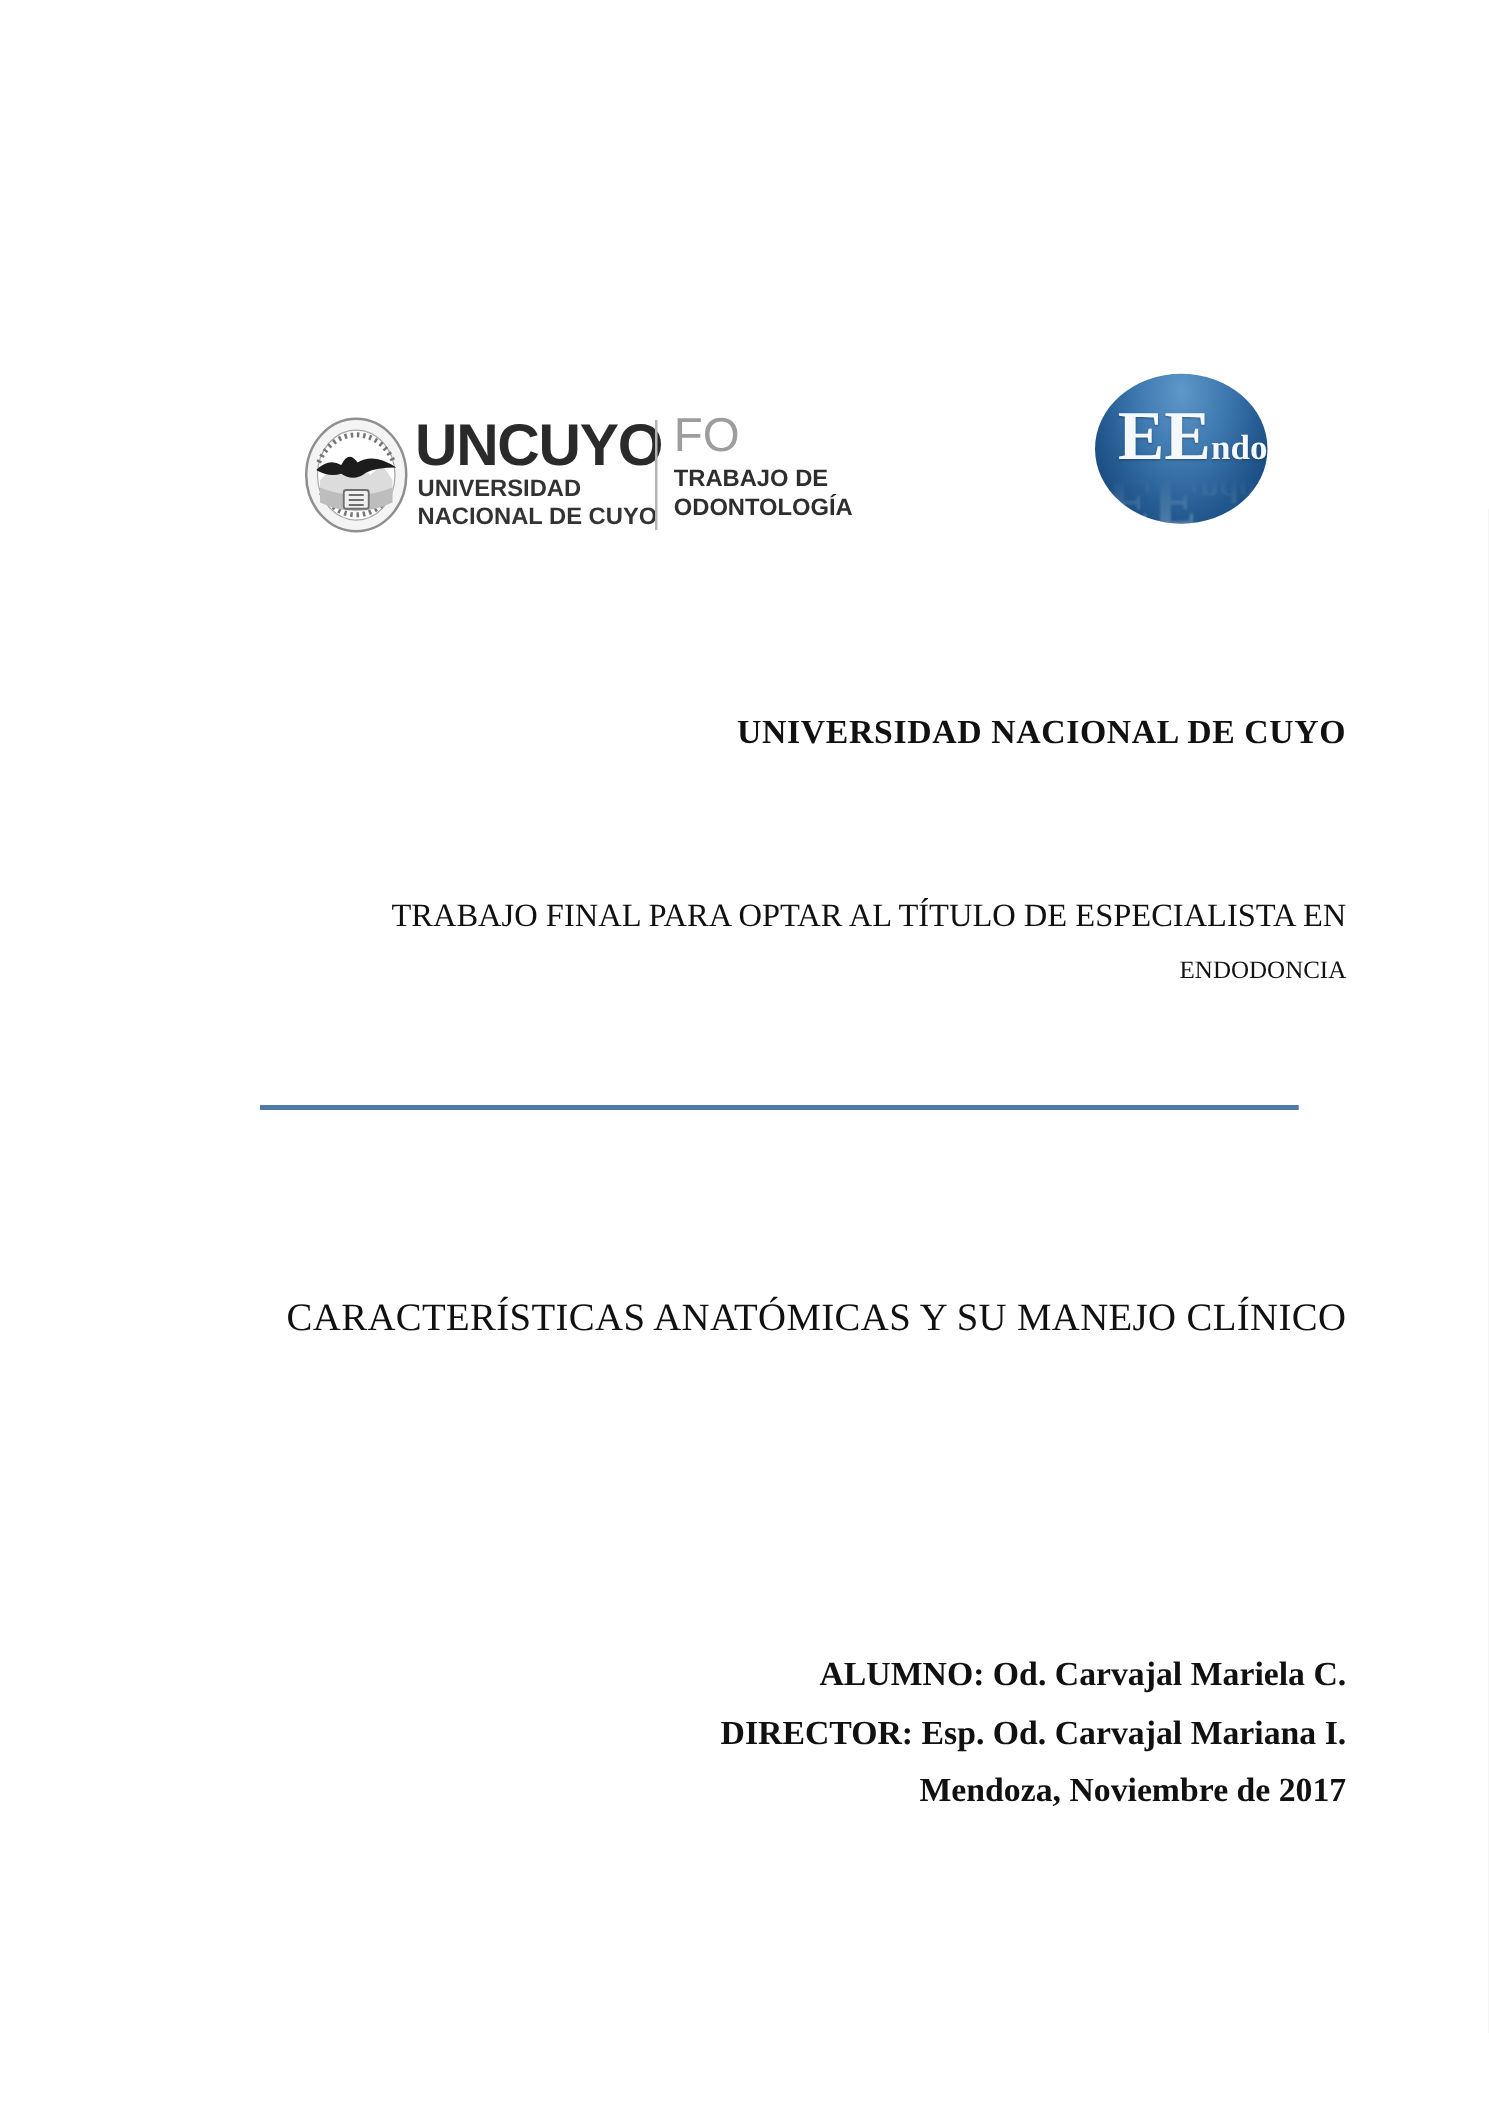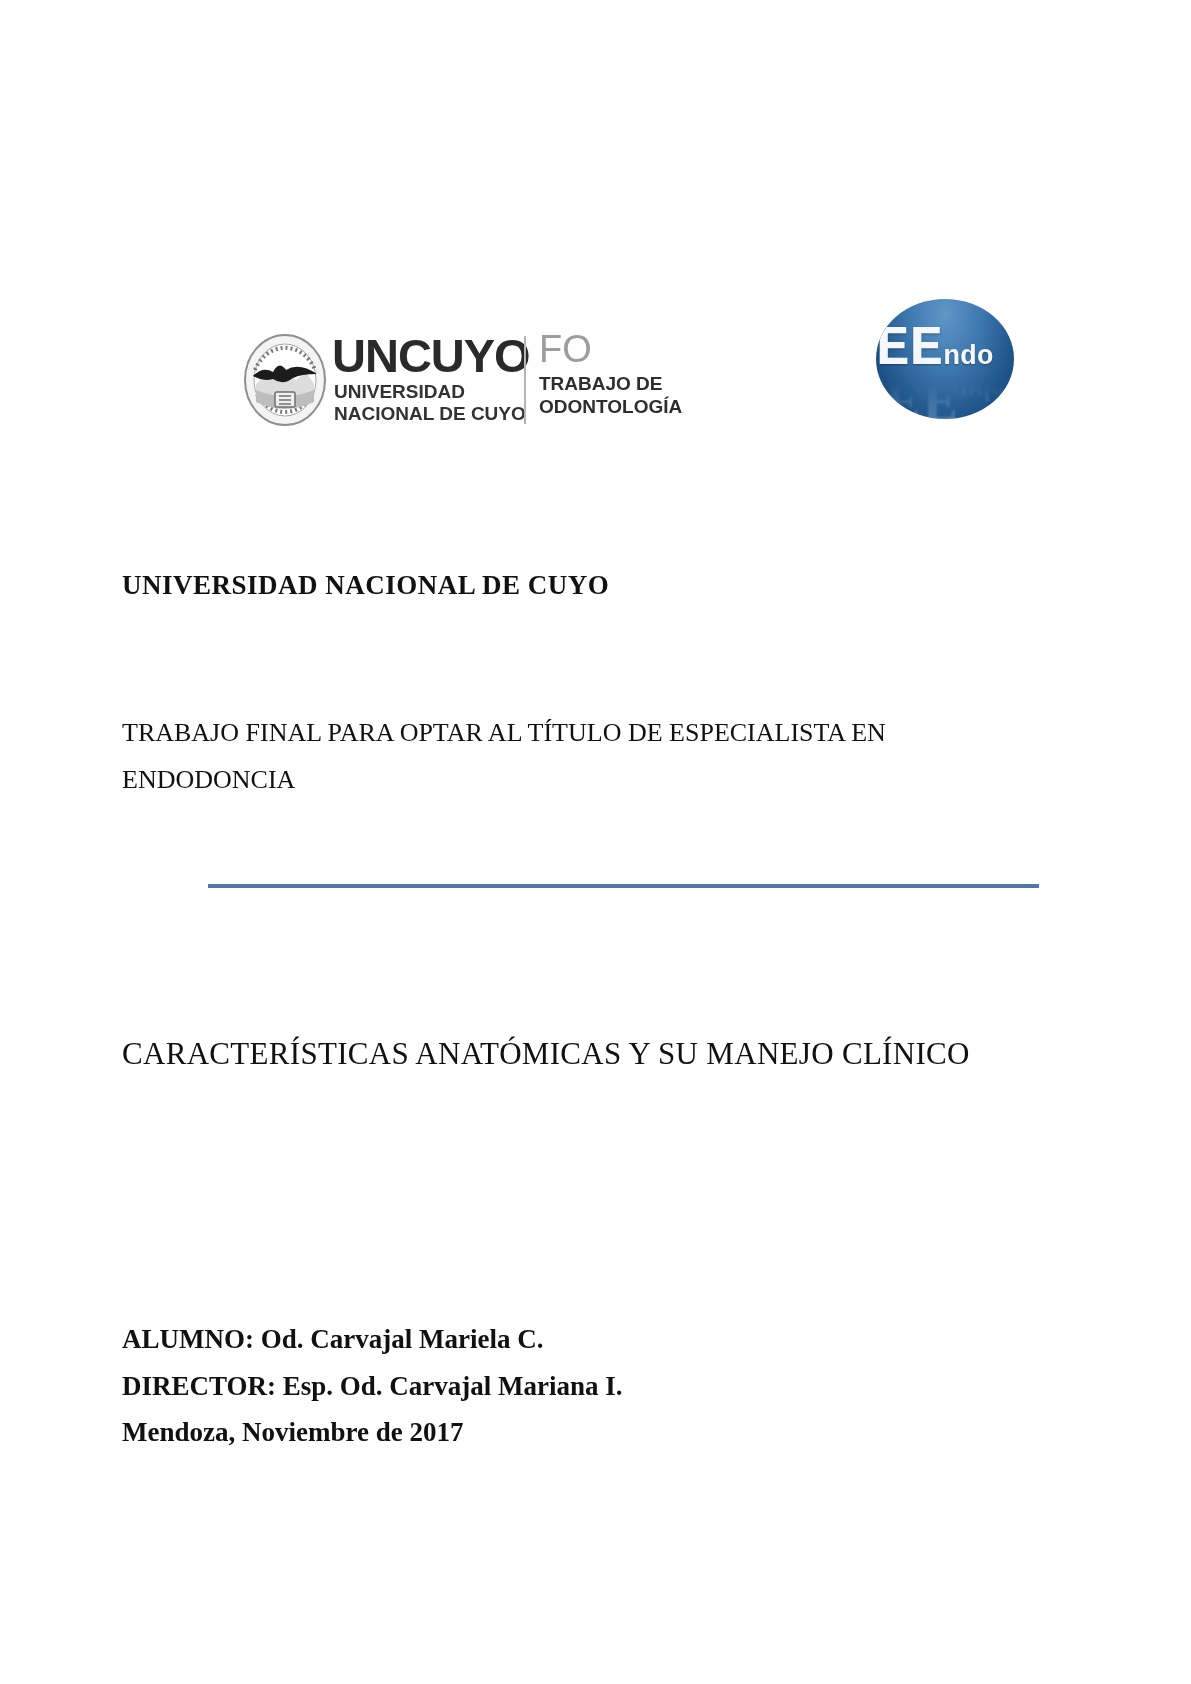--- a/index.html
+++ b/index.html
@@ -50,44 +50,44 @@
 
   
   .eendo {
     position: absolute; left: 876px; top: 299px;
     width: 138px; height: 120px; border-radius: 50%;
     background: radial-gradient(ellipse at 50% 12%, #5e97c8 0%, #3c77ae 38%, #22598f 68%, #123e6e 100%);
     overflow: hidden;
   }
   .eendo-text {
     position: absolute; left: 0; right: 0; top: 22px;
-    text-align: left; color: #f4f7fb;
-    font-family: Liberation Mono, monospace; font-weight: 700;
+    text-align: right; color: #f4f7fb;
+    font-family: Liberation Serif, serif; font-weight: 700;
     font-size: 56px; line-height: 56px; white-space: nowrap;
     text-shadow: 0 1px 2px rgba(0,0,0,.35);
   }
   .eendo-text .small { font-size: 28px; font-weight: 600; }
   .eendo-reflection {
     position: absolute; left: 0; right: 0; top: 64px;
     text-align: center; color: #dfe9f4;
     font-family: "Liberation Serif", serif; font-weight: 700;
     font-size: 56px; line-height: 56px; white-space: nowrap;
     transform: scaleY(-1); opacity: .28; filter: blur(1px);
     -webkit-mask-image: linear-gradient(to top, transparent 30%, #000 90%);
     mask-image: linear-gradient(to top, transparent 30%, #000 90%);
   }
   .eendo-reflection .small { font-size: 28px; font-weight: 600; }
 
   
-  .content { position: absolute; left: 122px; width: 940px; text-align: left; }
+  .content { position: absolute; left: 137px; width: 940px; text-align: right; }
 
   .h-univ   { top: 570px; font-size: 27px; font-weight: 700; letter-spacing: .5px; }
   .h-fac    { top: 612px; font-size: 27px; font-weight: 700; letter-spacing: .5px; }
   .work1    { top: 718px; font-size: 26px; font-weight: 400; }
-  .work2    { top: 765px; font-size: 26px; font-weight: 400; }
+  .work2    { top: 765px; font-size: 20px; font-weight: 400; }
   .title1   { top: 988px;  font-size: 31px; font-weight: 400; letter-spacing: .3px; }
   .title2   { top: 1036px; font-size: 31px; font-weight: 400; letter-spacing: .3px; }
   .f-alumno { top: 1324px; font-size: 27px; font-weight: 700; }
   .f-direct { top: 1371px; font-size: 27px; font-weight: 700; }
   .f-place  { top: 1417px; font-size: 27px; font-weight: 700; }
 
   .rule {
     position: absolute; left: 208px; top: 884px;
     width: 831px; height: 4px;
   }

